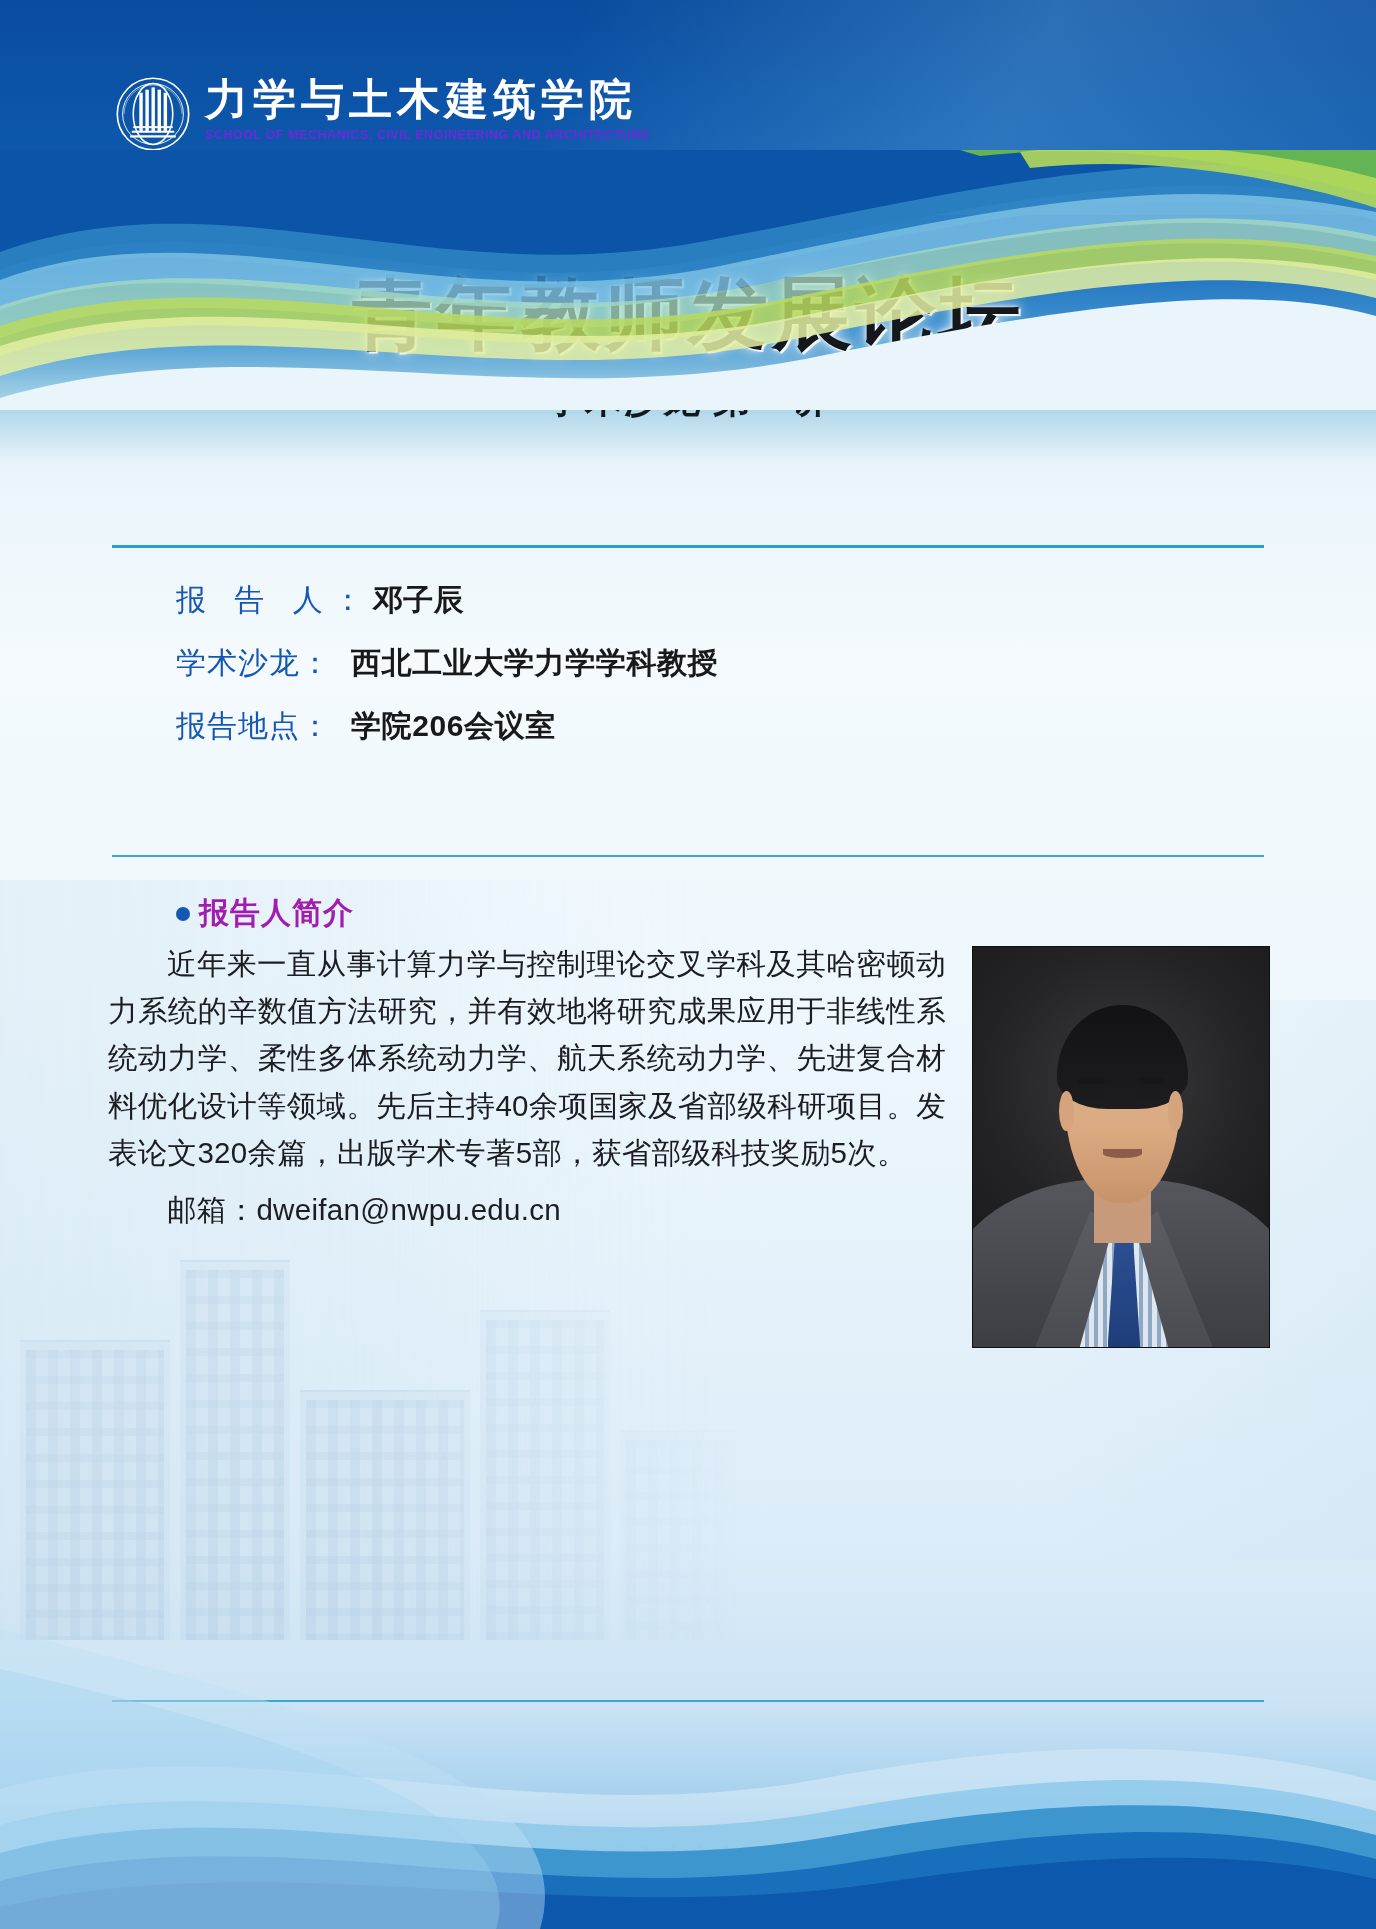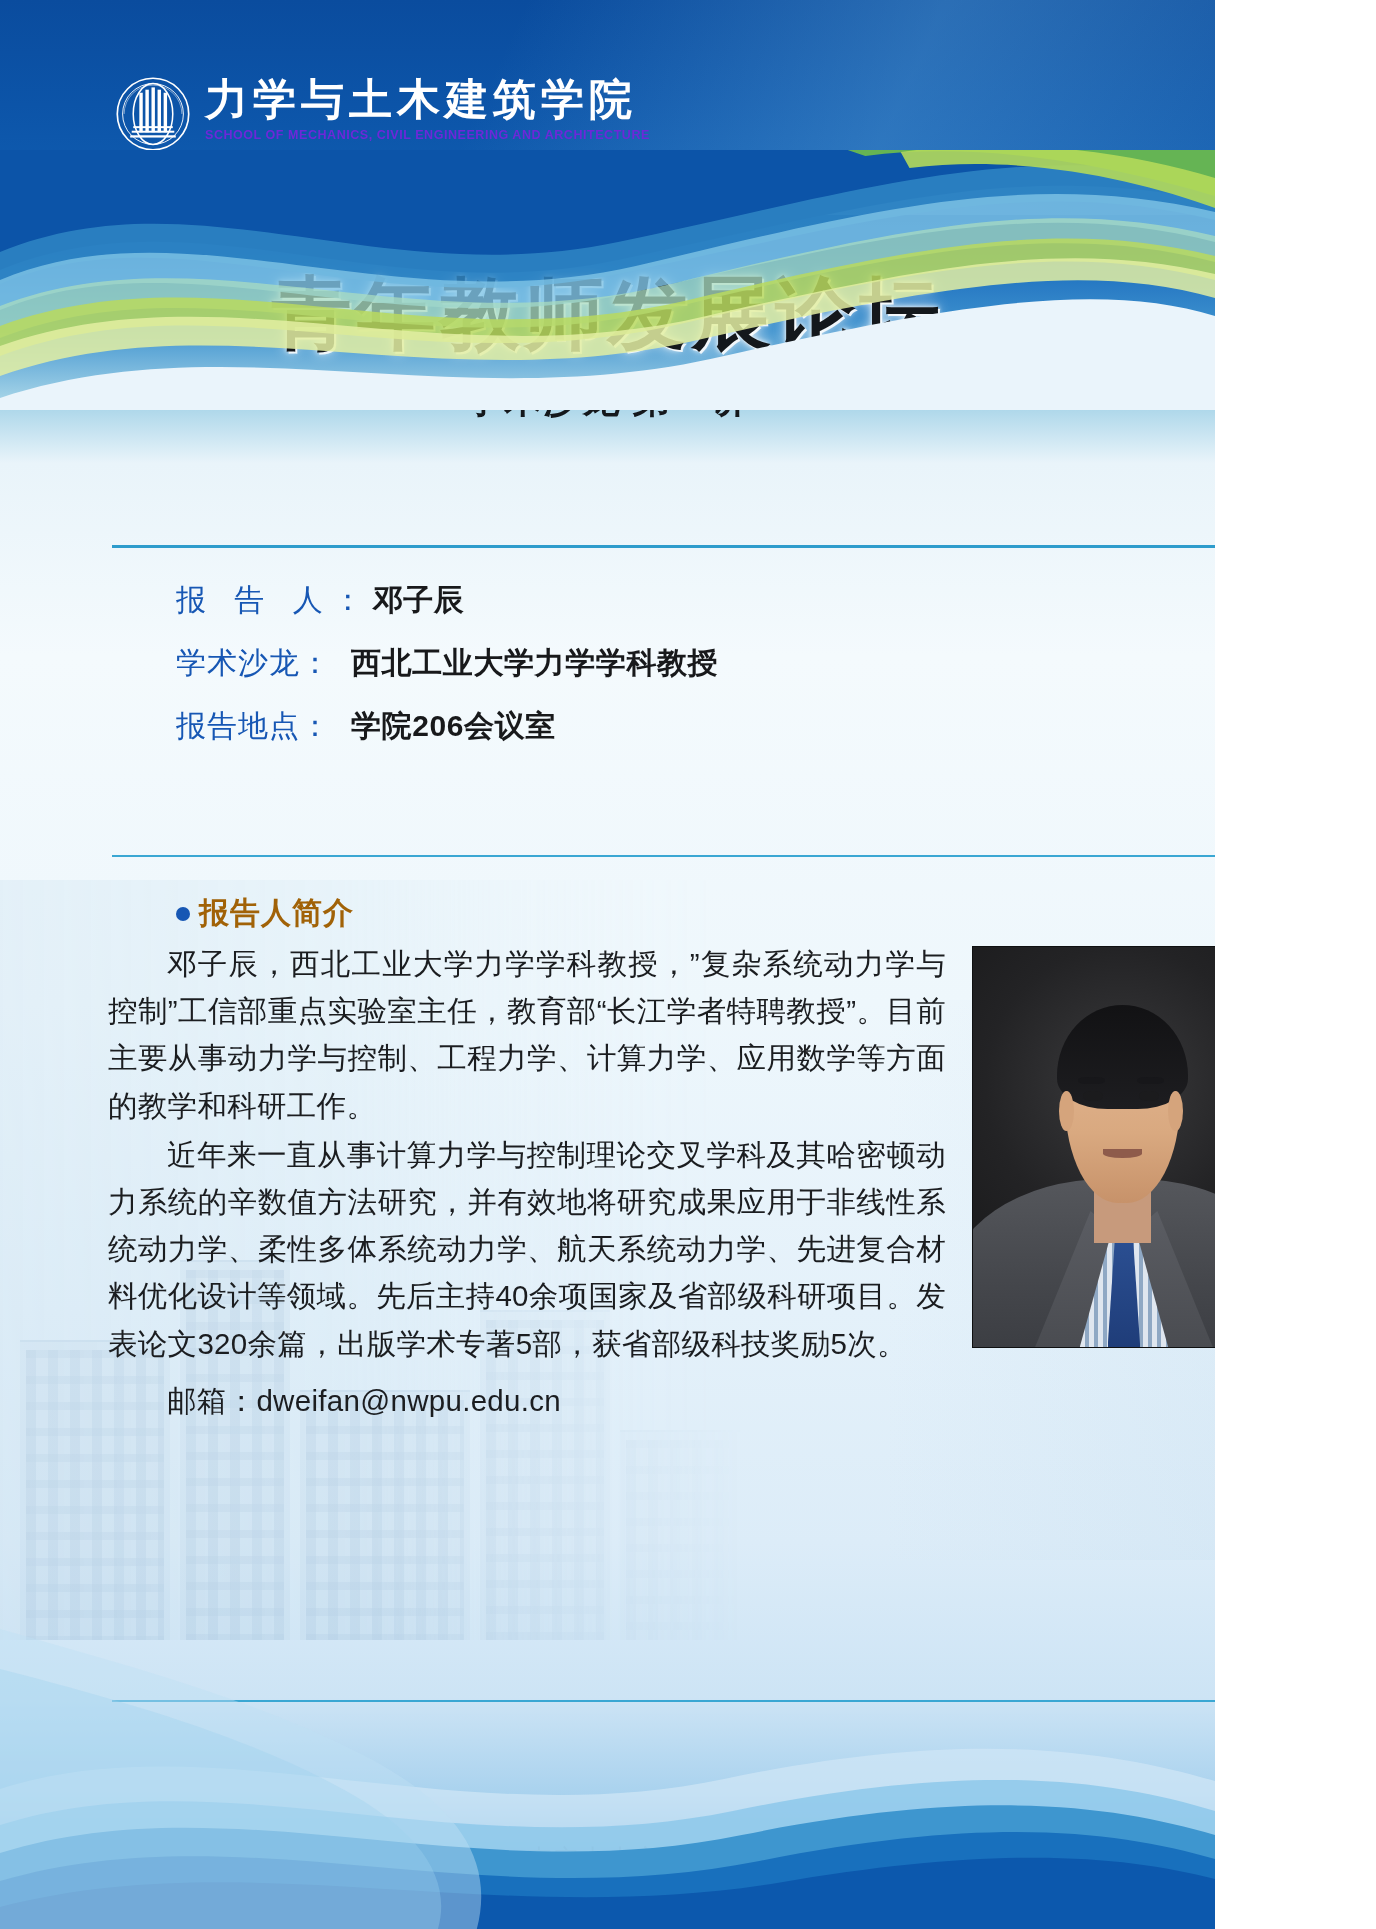--- a/index.html
+++ b/index.html
@@ -6,21 +6,21 @@
   html,body { width:1376px; height:1929px; }
   body {
     font-family:"Liberation Sans","DejaVu Sans",sans-serif;
     background:#ffffff;
     overflow:hidden;
     position:relative;
   }
 
   #poster {
     position:relative;
-    width:1215px;
+    width:1376px;
     height:1929px;
     overflow:hidden;
     background:#eef6fb;
   }
 
   
   .bg-base {
     position:absolute; inset:0;
     background:
       linear-gradient(180deg,
@@ -161,21 +161,21 @@
     color:#18191b;
     font-weight:bold;
     font-size:30px;
     letter-spacing:.6px;
   }
 
   
   .bio-head {
     position:absolute; left:176px; top:893px;
     display:flex; align-items:center;
-    font-weight:bold; font-size:30px; color:#a16207; letter-spacing:1px;
+    font-weight:bold; font-size:30px; color:#a21caf; letter-spacing:1px;
   }
   .bullet {
     width:14px; height:14px; border-radius:50%;
     background:#1757b4; margin-right:9px; display:inline-block;
   }
 
   .bio-body {
     position:absolute; left:108px; top:940px; width:1168px;
     font-size:29.5px;
     line-height:1.60;
@@ -361,21 +361,20 @@
       <div class="ph-face"></div>
       <div class="ph-hair"></div>
       <div class="ph-earL"></div>
       <div class="ph-earR"></div>
       <div class="ph-browL"></div>
       <div class="ph-browR"></div>
       <div class="ph-eyeL"></div>
       <div class="ph-eyeR"></div>
       <div class="ph-mouth"></div>
     </div>
-    <p class="bio-p">邓子辰，西北工业大学力学学科教授，”复杂系统动力学与控制”工信部重点实验室主任，教育部“长江学者特聘教授”。目前主要从事动力学与控制、工程力学、计算力学、应用数学等方面的教学和科研工作。</p>
     <p class="bio-p">近年来一直从事计算力学与控制理论交叉学科及其哈密顿动力系统的辛数值方法研究，并有效地将研究成果应用于非线性系统动力学、柔性多体系统动力学、航天系统动力学、先进复合材料优化设计等领域。先后主持40余项国家及省部级科研项目。发表论文320余篇，出版学术专著5部，获省部级科技奖励5次。</p>
     <p class="bio-mail">邮箱：dweifan@nwpu.edu.cn</p>
   </div>
 
   <div class="footer-motto">
     <span>擎举力学大旗</span>
     <span>夯实土木之基</span>
     <span>铸造建筑之魂</span>
   </div>
 

